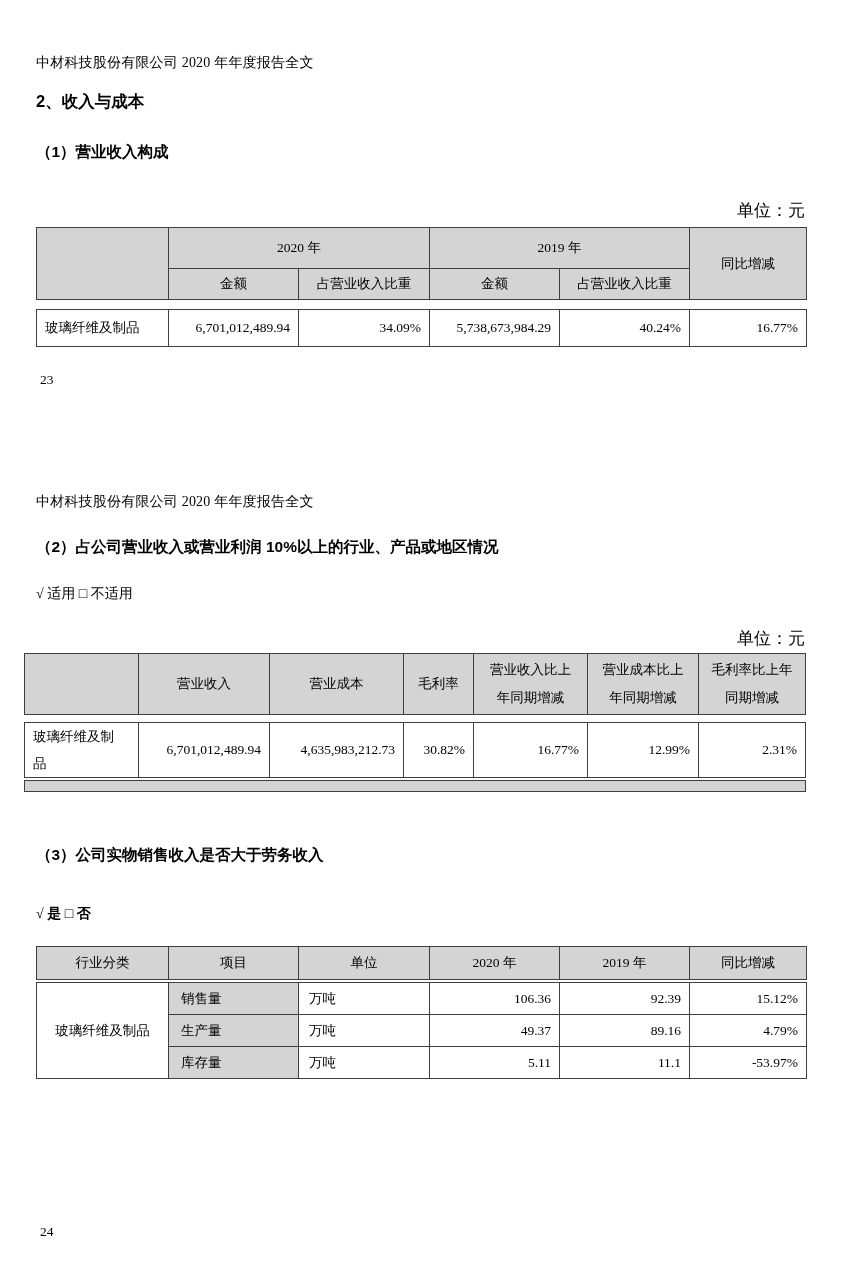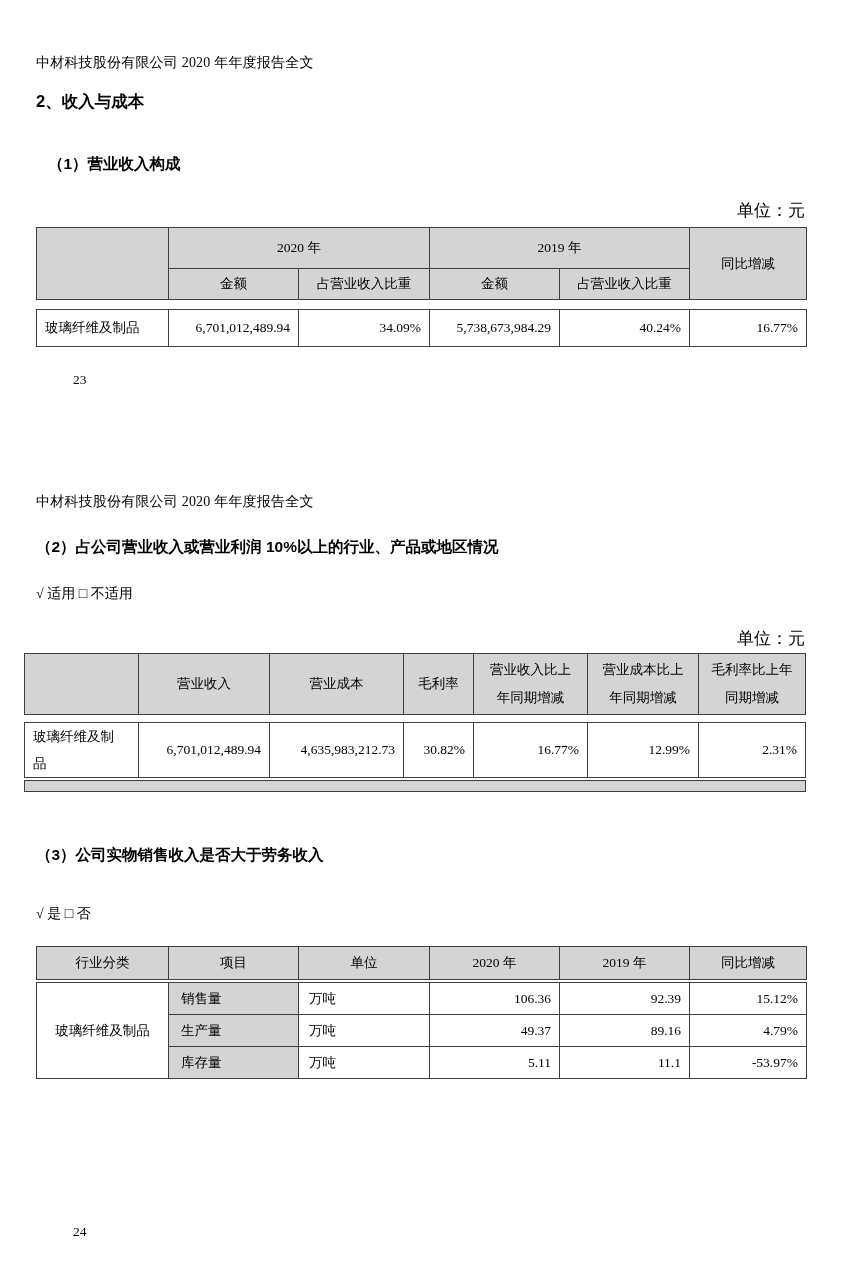--- a/index.html
+++ b/index.html
@@ -7,21 +7,21 @@
     width:850px;height:1278px;position:relative;background:#ffffff;color:#000;
     font-family:"Liberation Serif","DejaVu Serif",serif;
     -webkit-font-smoothing:antialiased;
   }
   .abs{position:absolute;}
   .doc-header{font-size:14px;letter-spacing:0.2px;margin-top:8px;}
   .h-section{font-family:"Liberation Sans","DejaVu Sans",sans-serif;font-weight:bold;font-size:16.5px;}
   .h-sub{font-family:"Liberation Sans","DejaVu Sans",sans-serif;font-weight:bold;font-size:15.5px;}
   .unit{font-size:17px;}
   .check-line{font-size:14px;}
-  .pagenum{font-size:13.5px;margin-left:33px;}
+  .pagenum{font-size:13.5px;}
 
   table{border-collapse:collapse;table-layout:fixed;}
   td{border:1px solid #3f3f3f;font-size:13.5px;padding:0 8px;overflow:hidden;}
   .hdr td{background:#d4d4d4;text-align:center;}
   .num{text-align:right;}
   .gap9{height:9px;}
   .gap7{height:7px;}
   .gap2{height:2px;}
   .strip{background:#d4d4d4;border:1px solid #3f3f3f;height:10px;margin-top:2px;}
 
@@ -46,21 +46,21 @@
   .t3-item{background:#d4d4d4;text-align:left;padding-left:12px;}
   .t3-unit{text-align:left;padding-left:10px;font-family:Liberation Mono, monospace;}
 </style>
 </head>
 <body>
 
 <div class="abs doc-header" style="left:36px;top:46px;">中材科技股份有限公司 2020 年年度报告全文</div>
 
 <div class="abs h-section" style="left:36px;top:91px;">2、收入与成本</div>
 
-<div class="abs h-sub" style="left:48px;top:142px;margin-top:12px;">（1）营业收入构成</div>
+<div class="abs h-sub" style="left:36px;top:142px;">（1）营业收入构成</div>
 
 <div class="abs unit" style="right:45px;top:199px;">单位：元</div>
 
 <div class="abs" style="left:36px;top:227px;">
   <table class="t1 hdr">
     <colgroup>
         <col style="width:132px">
         <col style="width:130px">
         <col style="width:131px">
         <col style="width:130px">
@@ -159,21 +159,21 @@
       <td class="num">12.99%</td>
       <td class="num">2.31%</td>
     </tr>
   </tbody>
     </table>
   <div class="strip"></div>
 </div>
 
 <div class="abs h-sub" style="left:36px;top:845px;">（3）公司实物销售收入是否大于劳务收入</div>
 
-<div class="abs check-line" style="left:36px;top:905px;">√ 是 □ 否</div>
+<div class="abs check-line" style="left:36px;top:905px;font-weight:bold;">√ 是 □ 否</div>
 
 <div class="abs" style="left:36px;top:946px;">
   <table class="t3 hdr t3-hdr">
     <colgroup>
         <col style="width:132px">
         <col style="width:130px">
         <col style="width:131px">
         <col style="width:130px">
         <col style="width:130px">
         <col style="width:117px">

